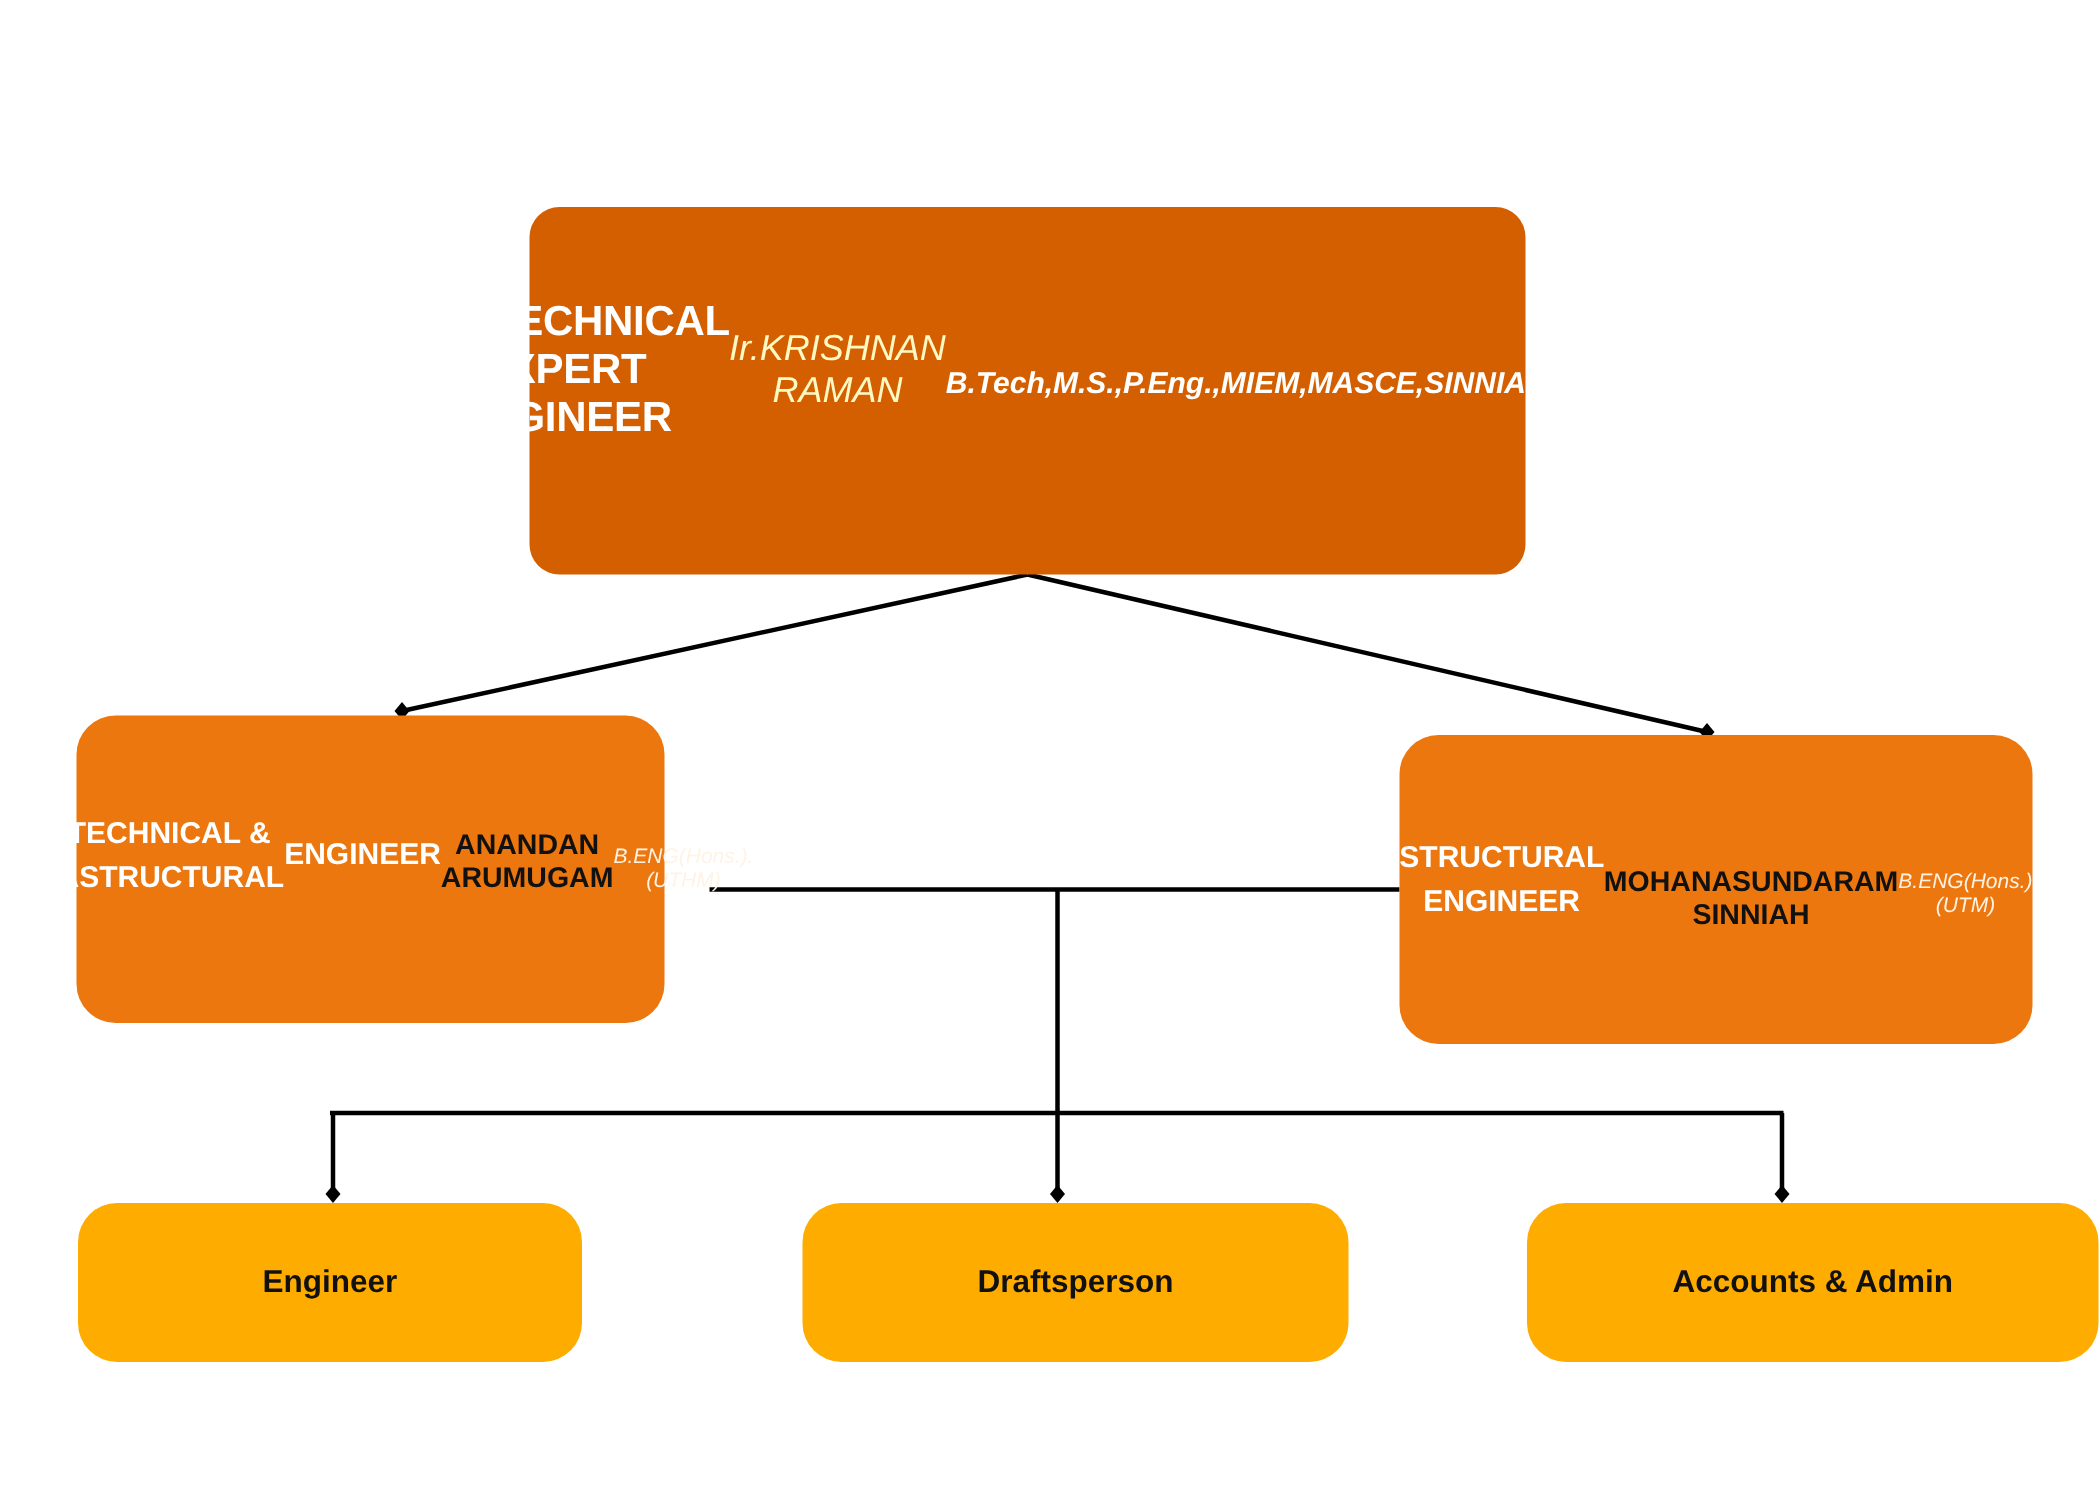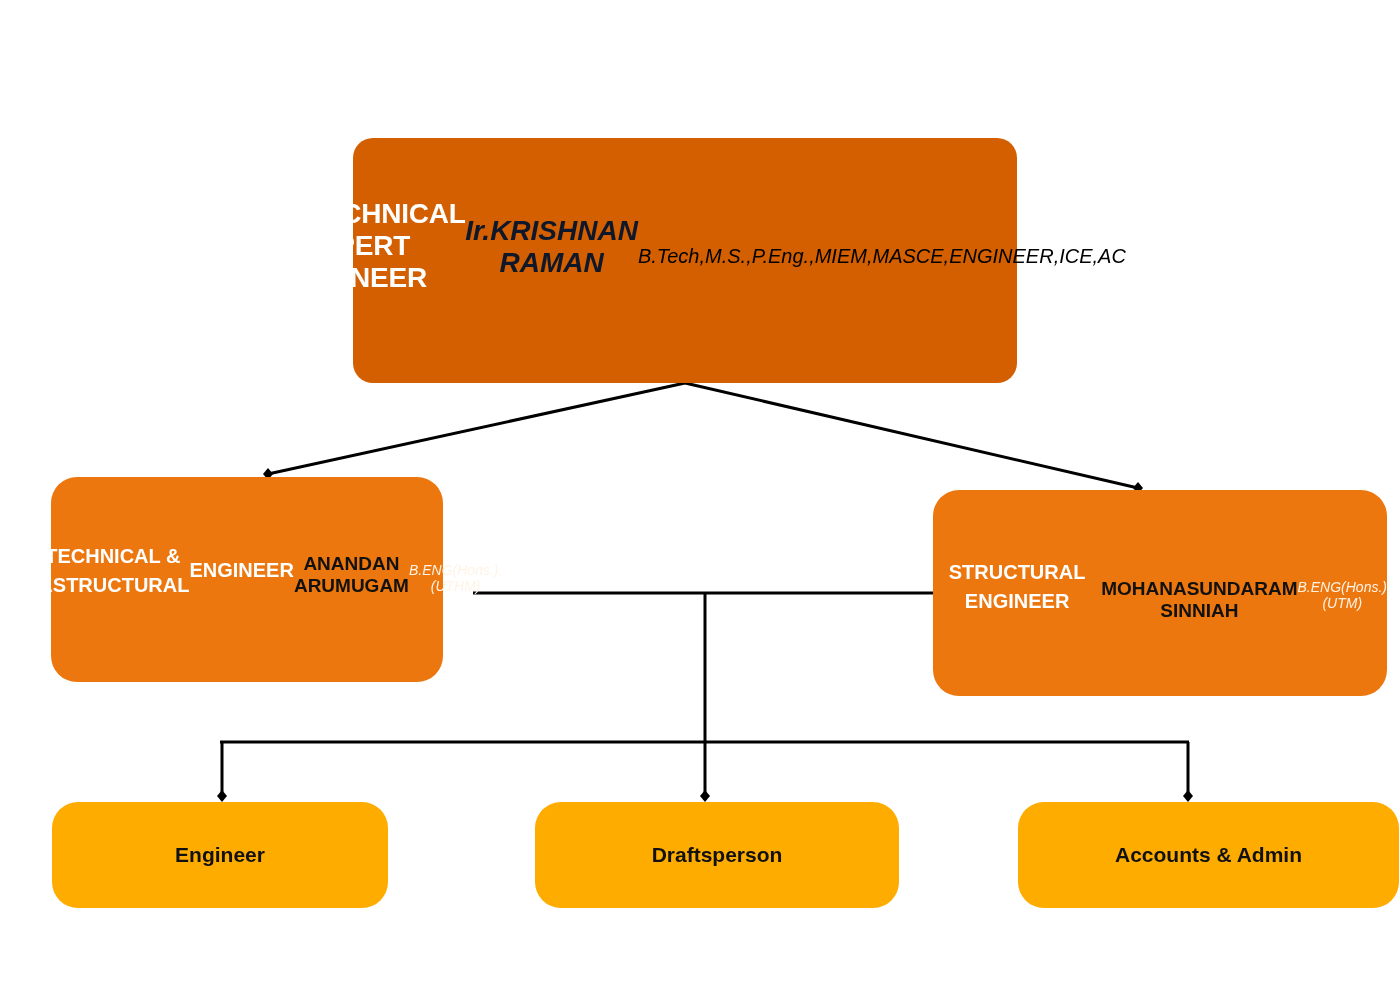--- a/index.html
+++ b/index.html
@@ -43,21 +43,21 @@
       left: 51px;
       top: 477px;
       width: 392px;
       height: 205px;
       border-radius: 26px;
       padding-bottom: 18px;
     }
     .box-mid-right {
       left: 933px;
       top: 490px;
-      width: 454px;
+      width: 422px;
       height: 206px;
       border-radius: 26px;
       padding-bottom: 12px;
       justify-content: flex-end;
     }
     .box-bottom {
       top: 802px;
       height: 106px;
       border-radius: 26px;
     }
@@ -66,31 +66,32 @@
     .box-bottom.b3 { left: 1018px; width: 381px; }
 
     .top-title {
       color: #ffffff;
       font-weight: bold;
       font-size: 28px;
       letter-spacing: -0.2px;
       margin-bottom: 20px;
     }
     .top-name {
-      color: #0f172a;
-      font-weight: bold;
+      color: #fef9c3;
+      font-weight: normal;
       font-style: italic;
-      font-size: 28px;
+      font-size: 24px;
       margin-bottom: 18px;
     }
     .top-creds {
-      color: #000000;
+      color: #ffffff;
       font-style: italic;
       font-size: 20px;
       line-height: 30px;
+      font-weight: bold;
     }
     .mid-title {
       color: #ffffff;
       font-weight: bold;
       font-size: 20px;
       line-height: 29px;
     }
     .mid-name {
       color: #111111;
       font-weight: bold;
@@ -133,21 +134,21 @@
   <line x1="1188" y1="742" x2="1188" y2="797" stroke="#000" stroke-width="3"></line>
   <path d="M222 790 L227 796 L222 802 L217 796 Z" fill="#000"></path>
   <path d="M705 790 L710 796 L705 802 L700 796 Z" fill="#000"></path>
   <path d="M1188 790 L1193 796 L1188 802 L1183 796 Z" fill="#000"></path>
 </svg>
 
 <div class="box box-top" style="background:#d35f00;">
   <div class="top-title">GEOTECHNICAL EXPERT ENGINEER</div>
   <div class="top-name">Ir.KRISHNAN RAMAN</div>
   <div class="top-creds">B.Tech,M.S.,P.Eng.,MIEM,</div>
-  <div class="top-creds">MASCE,ENGINEER,ICE,AC</div>
+  <div class="top-creds">MASCE,SINNIAH,ICE,AC</div>
 </div>
 
 <div class="box box-mid-left" style="background:#ec770e;">
   <div class="mid-title">GEOTECHNICAL &amp; INFRASTRUCTURAL</div>
   <div class="mid-title">ENGINEER</div>
   <div class="mid-name">ANANDAN ARUMUGAM</div>
   <div class="mid-creds">B.ENG(Hons.).(UTHM)</div>
 </div>
 
 <div class="box box-mid-right" style="background:#ec770e;">

